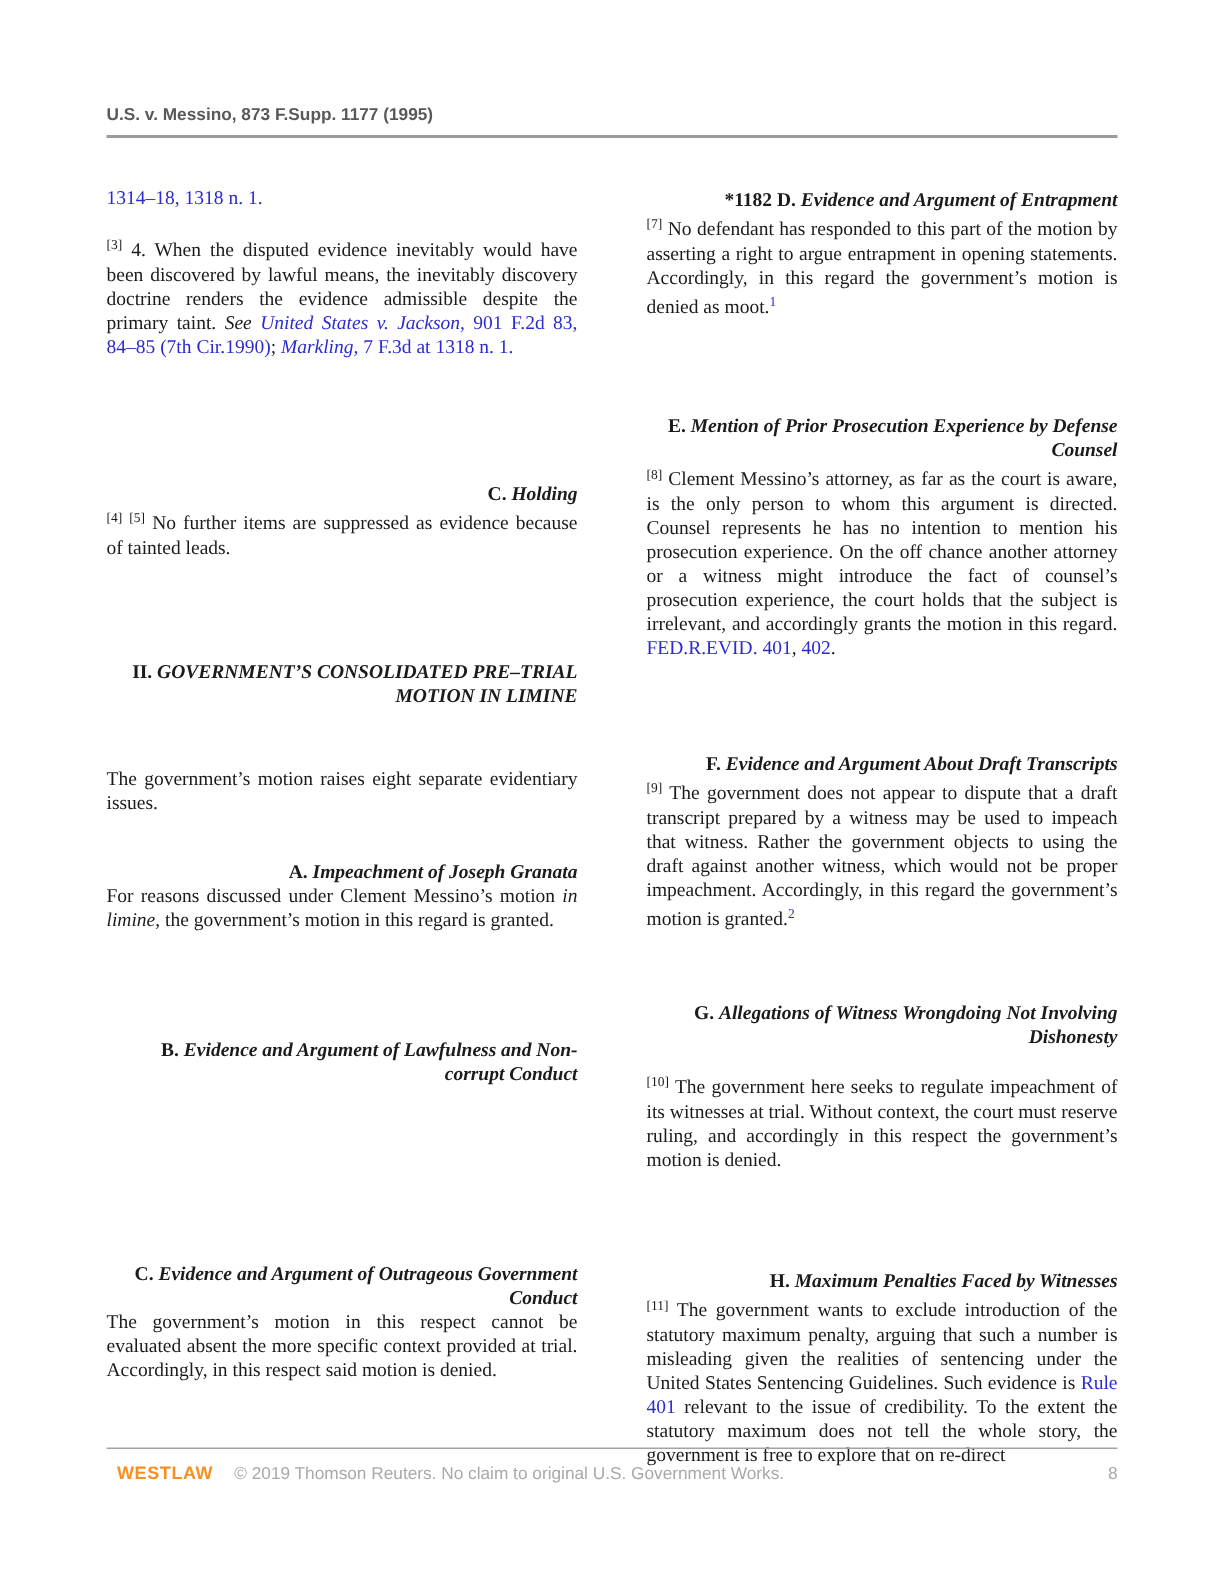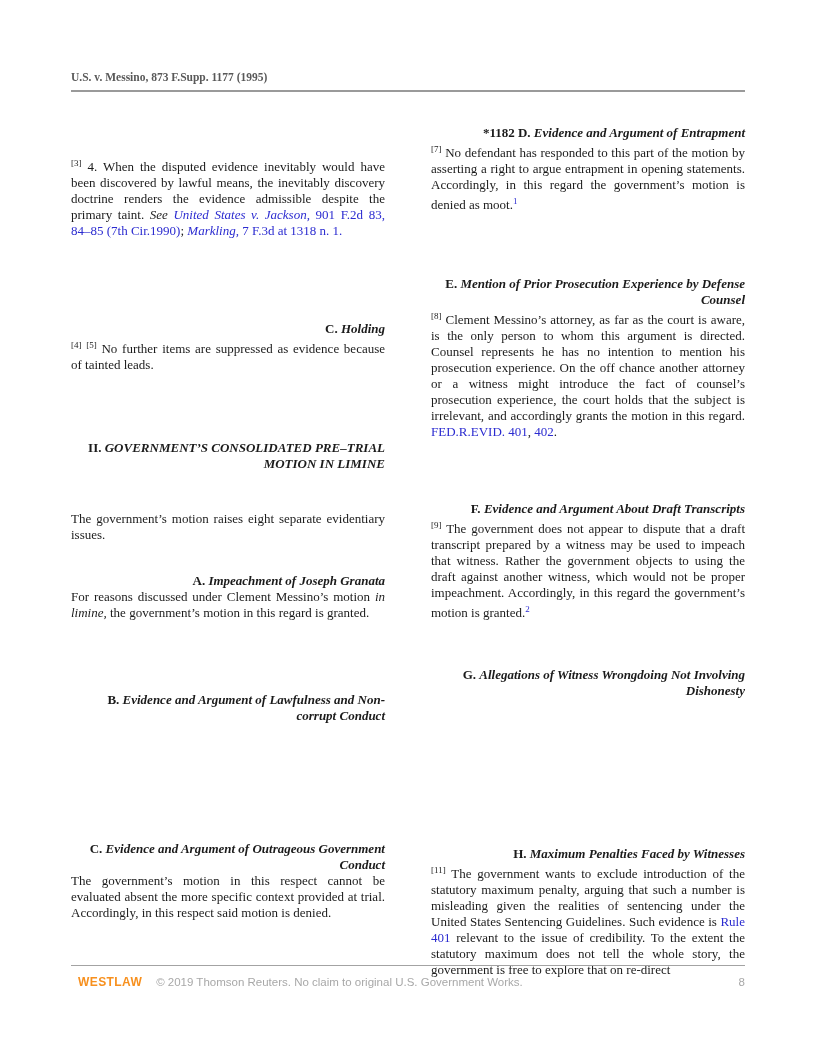--- a/index.html
+++ b/index.html
@@ -1,20 +1,20 @@
 <!DOCTYPE html>
 <html><head>
 <meta charset="utf-8">
 <style>
   html,body{margin:0;padding:0;background:#e8e8e8;}
   .page{position:relative;width:816px;height:1056px;background:#ffffff;margin:0 auto;
         font-family:"Liberation Serif",serif;color:#1b1b1b;overflow:hidden;}
   
   .header-title{position:absolute;left:71px;top:71px;
-        font-family:Liberation Serif, serif;font-size:11.5px;font-weight:bold;color:#595959;}
+        font-family:Liberation Sans, sans-serif;font-size:11.5px;font-weight:bold;color:#595959;}
   .header-rule{position:absolute;left:71px;top:90px;width:674px;height:2px;background:#9a9a9a;}
   
   .col{position:absolute;top:0;width:314px;height:1056px;}
   .col-left{left:71px;}
   .col-right{left:431px;}
   .block{position:absolute;left:0;width:100%;font-size:13px;line-height:16px;}
   .para{text-align:justify;}
   .heading{font-weight:bold;text-align:right;}
   .indent{padding-left:14px;width:300px;}
   
@@ -36,39 +36,41 @@
 </style>
 </head>
 <body>
 
 <div class="page">
 
   <div class="header-title">U.S. v. Messino, 873 F.Supp. 1177 (1995)</div>
   <div class="header-rule"></div>
 
   <div class="col col-left" id="col-left">
+      <div class="block para" style="top: 124px;"><span class="r-link">1314–18, 1318 n. 1.</span></div>
       <div class="block para" style="top: 155px;"><span class="r-sup">[3]</span><span class="r-t"> 4. When the disputed evidence inevitably would have been discovered by lawful means, the inevitably discovery doctrine renders the evidence admissible despite the primary taint. </span><span class="r-i">See </span><span class="r-link-i">United States v. Jackson,</span><span class="r-link"> 901 F.2d 83, 84–85 (7th Cir.1990)</span><span class="r-t">; </span><span class="r-link-i">Markling,</span><span class="r-link"> 7 F.3d at 1318 n. 1.</span></div>
       <div class="block heading" style="top: 321px;"><span class="r-hb">C. </span><span class="r-hi">Holding</span></div>
       <div class="block para" style="top: 337px;"><span class="r-sup">[4]</span><span class="r-t"> </span><span class="r-sup">[5]</span><span class="r-t"> No further items are suppressed as evidence because of tainted leads.</span></div>
       <div class="block heading indent" style="top: 440px;"><span class="r-hb">II. </span><span class="r-hi">GOVERNMENT’S CONSOLIDATED PRE–TRIAL MOTION IN LIMINE</span></div>
       <div class="block para" style="top: 471px; margin-top: 40px;"><span class="r-t">The government’s motion raises eight separate evidentiary issues.</span></div>
       <div class="block heading indent" style="top: 573px;"><span class="r-hb">A. </span><span class="r-hi">Impeachment of Joseph Granata</span></div>
       <div class="block para" style="top: 589px;"><span class="r-t">For reasons discussed under Clement Messino’s motion </span><span class="r-i">in limine,</span><span class="r-t"> the government’s motion in this regard is granted.</span></div>
       <div class="block heading indent" style="top: 692px;"><span class="r-hb">B. </span><span class="r-hi">Evidence and Argument of Lawfulness and Non-corrupt Conduct</span></div>
       <div class="block heading indent" style="top: 841px;"><span class="r-hb">C. </span><span class="r-hi">Evidence and Argument of Outrageous Government Conduct</span></div>
       <div class="block para" style="top: 873px;"><span class="r-t">The government’s motion in this respect cannot be evaluated absent the more specific context provided at trial. Accordingly, in this respect said motion is denied.</span></div>
     </div>
   <div class="col col-right" id="col-right">
       <div class="block heading indent" style="top: 125px;"><span class="r-hb">*1182 D. </span><span class="r-hi">Evidence and Argument of Entrapment</span></div>
       <div class="block para" style="top: 141px;"><span class="r-sup">[7]</span><span class="r-t"> No defendant has responded to this part of the motion by asserting a right to argue entrapment in opening statements. Accordingly, in this regard the government’s motion is denied as moot.</span><span class="r-fn">1</span></div>
       <div class="block heading indent" style="top: 276px;"><span class="r-hb">E. </span><span class="r-hi">Mention of Prior Prosecution Experience by Defense Counsel</span></div>
       <div class="block para" style="top: 308px;"><span class="r-sup">[8]</span><span class="r-t"> Clement Messino’s attorney, as far as the court is aware, is the only person to whom this argument is directed. Counsel represents he has no intention to mention his prosecution experience. On the off chance another attorney or a witness might introduce the fact of counsel’s prosecution experience, the court holds that the subject is irrelevant, and accordingly grants the motion in this regard. </span><span class="r-link">FED.R.EVID. 401</span><span class="r-t">, </span><span class="r-link">402</span><span class="r-t">.</span></div>
       <div class="block heading indent" style="top: 501px;"><span class="r-hb">F. </span><span class="r-hi">Evidence and Argument About Draft Transcripts</span></div>
       <div class="block para" style="top: 517px;"><span class="r-sup">[9]</span><span class="r-t"> The government does not appear to dispute that a draft transcript prepared by a witness may be used to impeach that witness. Rather the government objects to using the draft against another witness, which would not be proper impeachment. Accordingly, in this regard the government’s motion is granted.</span><span class="r-fn">2</span></div>
       <div class="block heading indent" style="top: 667px;"><span class="r-hb">G. </span><span class="r-hi">Allegations of Witness Wrongdoing Not Involving Dishonesty</span></div>
+      <div class="block para" style="top: 713px;"><span class="r-sup">[10]</span><span class="r-t"> The government here seeks to regulate impeachment of its witnesses at trial. Without context, the court must reserve ruling, and accordingly in this respect the government’s motion is denied.</span></div>
       <div class="block heading indent" style="top: 846px;"><span class="r-hb">H. </span><span class="r-hi">Maximum Penalties Faced by Witnesses</span></div>
       <div class="block para" style="top: 862px;"><span class="r-sup">[11]</span><span class="r-t"> The government wants to exclude introduction of the statutory maximum penalty, arguing that such a number is misleading given the realities of sentencing under the United States Sentencing Guidelines. Such evidence is </span><span class="r-link">Rule 401</span><span class="r-t"> relevant to the issue of credibility. To the extent the statutory maximum does not tell the whole story, the government is free to explore that on re-direct</span></div>
     </div>
 
   <div class="footer-rule"></div>
   <div class="footer">
     <span class="brand">WESTLAW</span>
     <span class="copyright">© 2019 Thomson Reuters. No claim to original U.S. Government Works.</span>
     <span class="pageno">8</span>
   </div>

